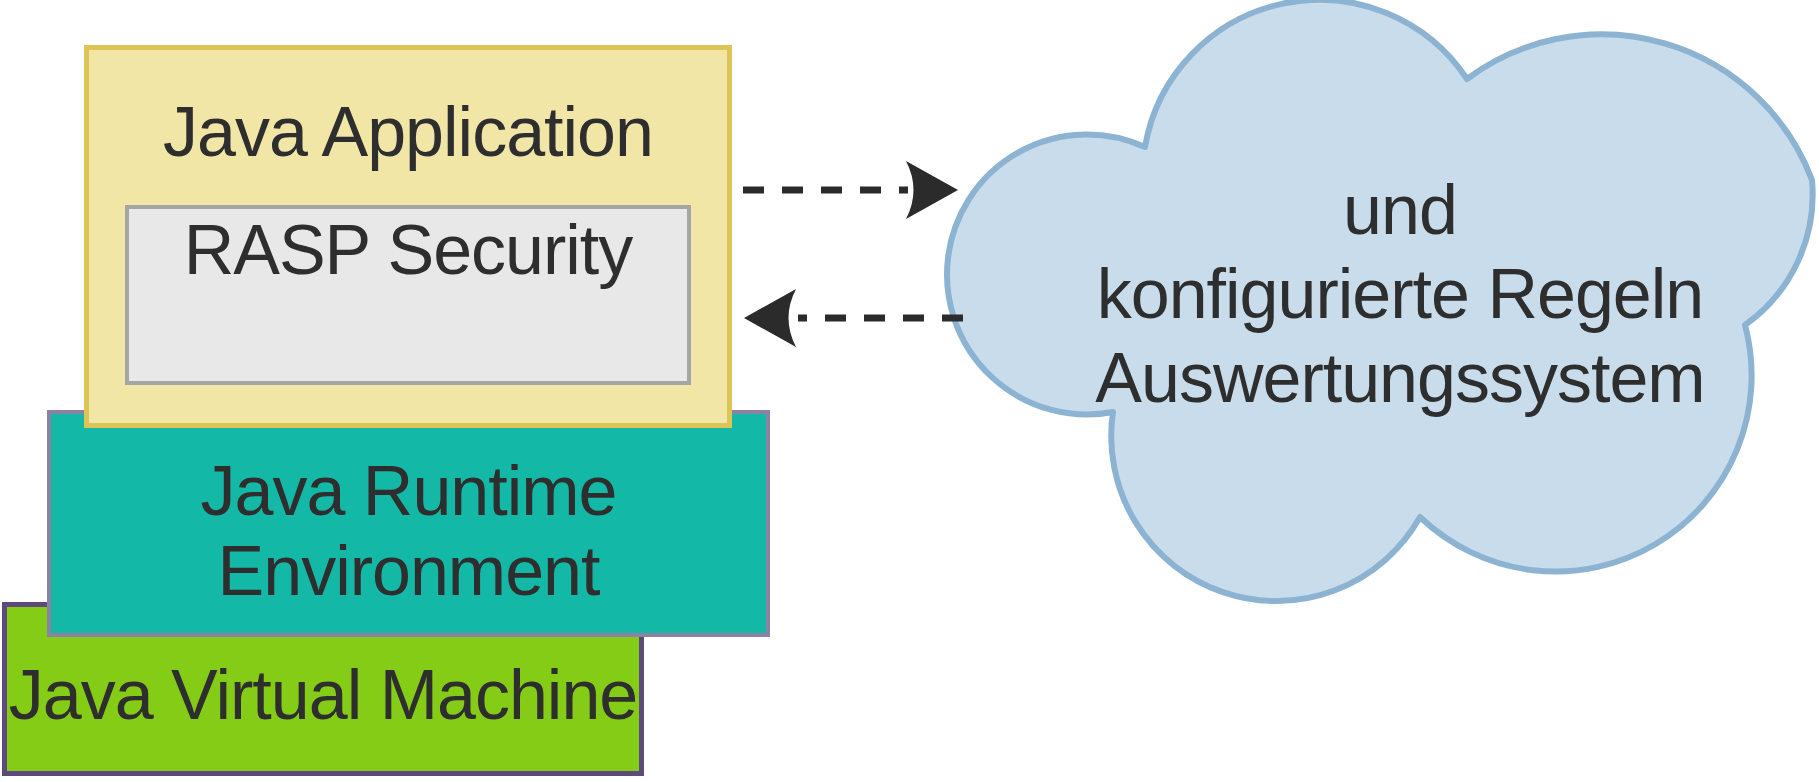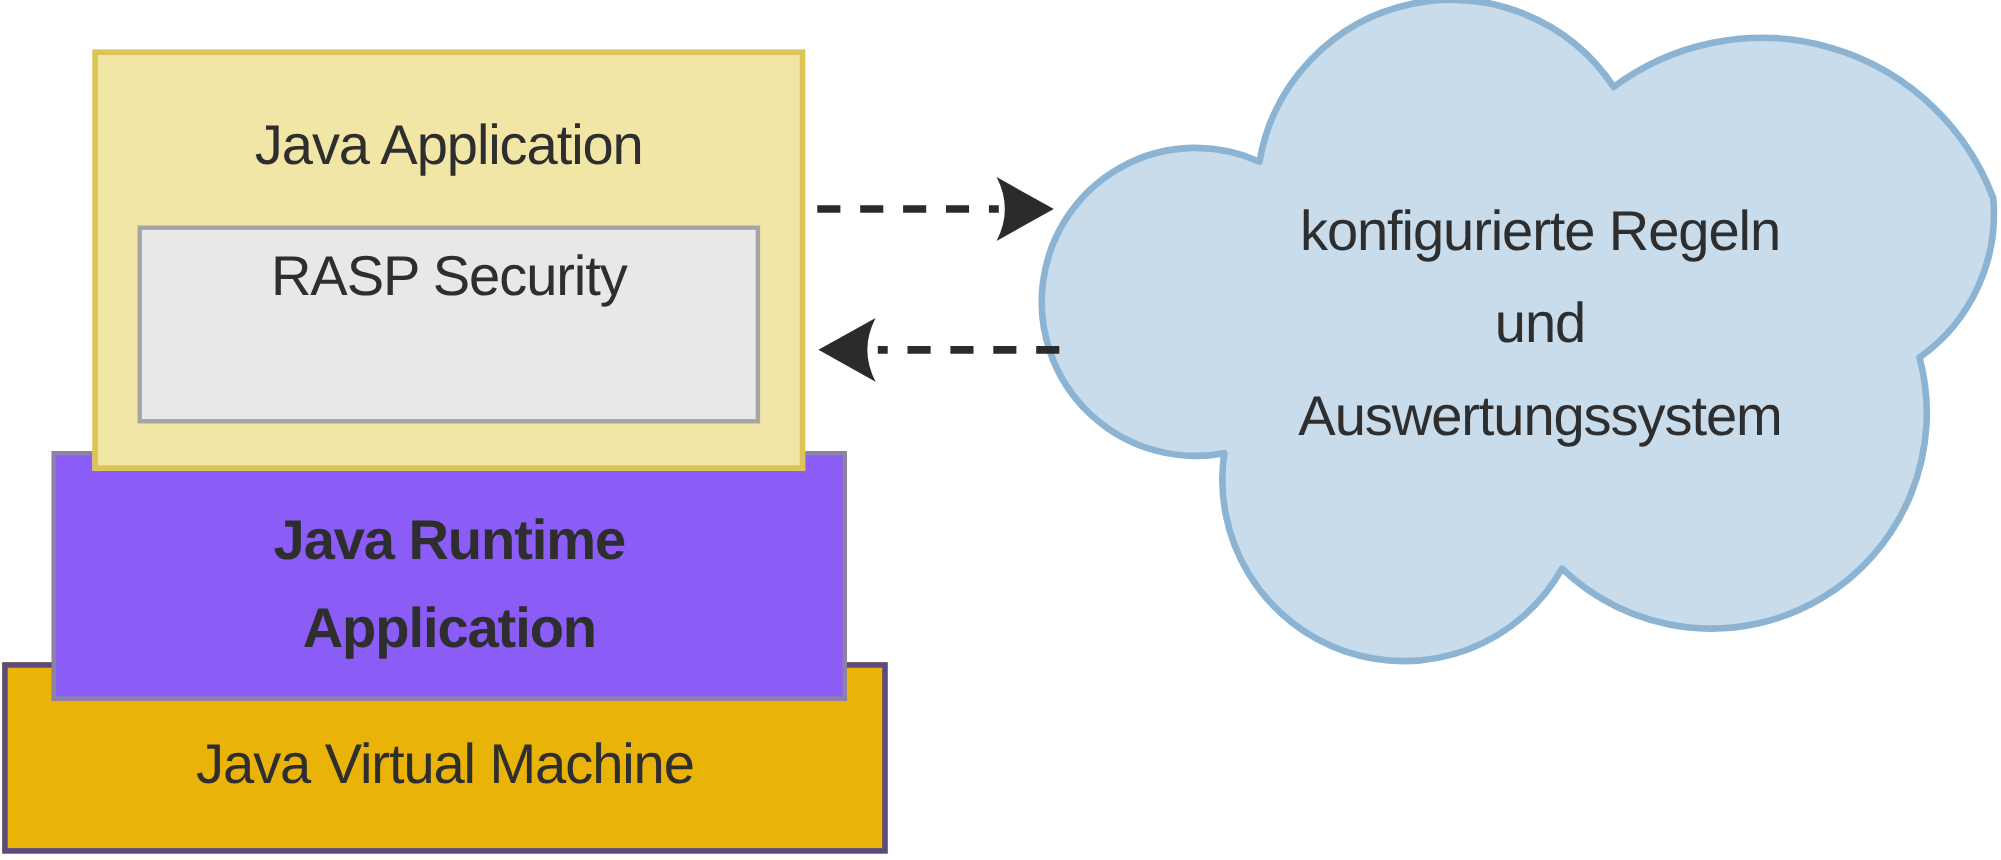--- a/index.html
+++ b/index.html
@@ -10,21 +10,21 @@
     background:#ffffff;
     overflow:hidden;
     color:#2e2e2e;
   }
   .box{
     position:absolute;
     box-sizing:border-box;
     text-align:center;
   }
   .label{
-    font-size:51px;
+    font-size:70px;
     letter-spacing:-1px;
     color:#2e2e2e;
     white-space:nowrap;
   }
   
   #java-app{
     left:84px;top:45px;width:648px;height:383px;
     background:#f2e6a7;border:5px solid #dcc456;
     z-index:3;
   }
@@ -38,31 +38,30 @@
     left:36px;top:155px;width:566px;height:180px;
     box-sizing:border-box;
     background:#e7e8e7;border:4px solid #a5a5a5;
     display:flex;flex-direction:row;justify-content:center;
     text-align:center;
   }
   #rasp-box .label{line-height:83px;}
   
   #jre-box{
     left:47px;top:410px;width:723px;height:227px;
-    background:#8b5cf6;border:4px solid #8d82a3;
+    background:#14b8a6;border:4px solid #8d82a3;
     z-index:2;
     display:flex;flex-direction:column;justify-content:center;
     padding-top:14px;
-    font-weight:bold;
   }
   #jre-box .label{line-height:80px;}
   
   #jvm-box{
-    left:2px;top:602px;width:805px;height:174px;
-    background:#eab308;border:5px solid #5c4a7c;
+    left:2px;top:602px;width:642px;height:174px;
+    background:#84cc16;border:5px solid #5c4a7c;
     z-index:1;
     display:flex;flex-direction:column;justify-content:center;
     padding-top:12px;
   }
   #jvm-box .label{line-height:58px;}
   
   #shape-layer{
     position:absolute;left:0;top:0;width:1819px;height:782px;
     z-index:4;
   }
@@ -79,21 +78,21 @@
 <body>
 
 <div id="canvas">
 
   <div class="box" id="jvm-box">
     <div class="label">Java Virtual Machine</div>
   </div>
 
   <div class="box" id="jre-box">
     <div class="label">Java Runtime</div>
-    <div class="label">Application</div>
+    <div class="label">Environment</div>
   </div>
 
   <div class="box" id="java-app">
     <div class="label app-label">Java Application</div>
 
     <div id="rasp-box">
       <div class="label">RASP Security</div>
     </div>
   </div>
 
@@ -113,18 +112,18 @@
       <path d="M958,190 L906,161 Q921,190 906,219 Z" fill="#2b2b2b"></path>
     </g>
 
     <g>
       <line x1="963" y1="318" x2="798" y2="318" stroke="#2b2b2b" stroke-width="7" stroke-dasharray="21 18"></line>
       <path d="M744,318 L796,289 Q781,318 796,347 Z" fill="#2b2b2b"></path>
     </g>
   </svg>
 
   <div id="cloud-text">
+    <div class="label">und</div>
     <div class="label">konfigurierte Regeln</div>
-    <div class="label">und</div>
     <div class="label">Auswertungssystem</div>
   </div>
 
 </div>
 
 </body></html>

